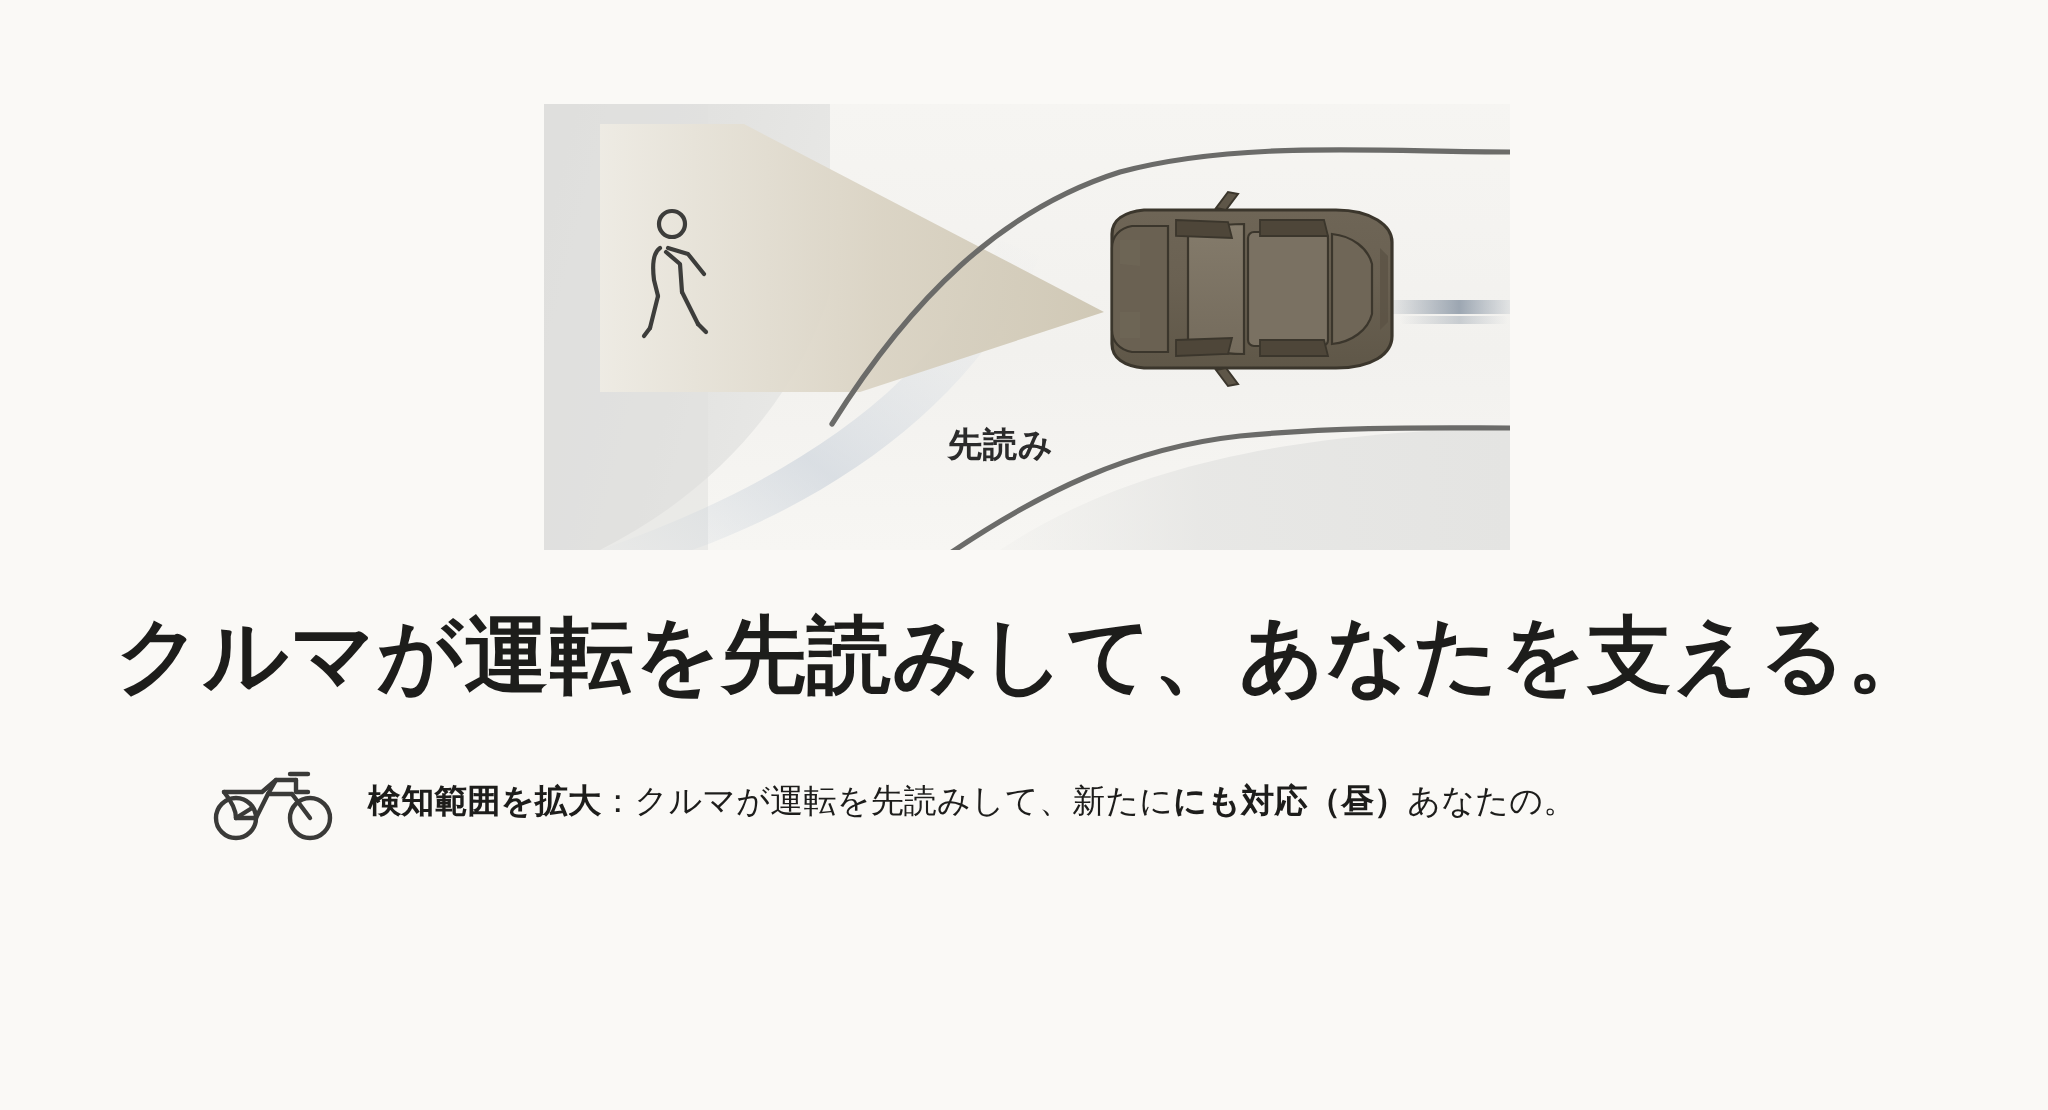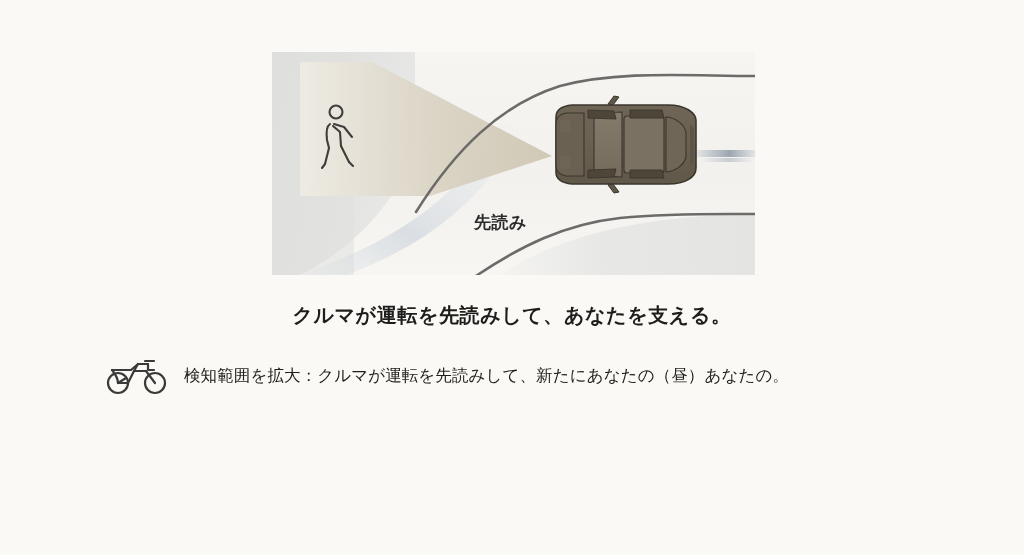--- a/index.html
+++ b/index.html
@@ -46,21 +46,21 @@
   
   #text-block {
     position: absolute;
     left: 0;
     top: 285px;
     width: 1024px;
   }
 
   .headline {
     text-align: center;
-    font-size: 20px;
+    font-size: 42px;
     font-weight: 700;
     color: #1d1d1b;
     letter-spacing: 0.6px;
     margin: 18px 0 0 0;
     line-height: 1.2;
   }
 
   .body-para {
     margin: 24px 0 0 0;
     padding: 0 124px;
@@ -85,21 +85,21 @@
     height: 44px;
     margin-right: 14px;
   }
   .feature-text {
     font-size: 16.5px;
     line-height: 1.6;
     color: #1d1d1b;
     letter-spacing: 0.1px;
   }
   .feature-text b {
-    font-weight: 400;
+    font-weight: 700;
     text-align: center;
   }
 </style>
 </head>
 <body>
 
 <div id="page" style="background: rgb(250, 249, 246);">
 
   <div id="illustration">
     <svg width="1024" height="285" viewBox="0 0 1024 285" xmlns="http://www.w3.org/2000/svg">
@@ -229,16 +229,16 @@
           <path d="M24,30 L30,18 L42,18"></path>
           <path d="M42,18 L51,30"></path>
           <path d="M8,17 L27,17 L34,11 L44,11"></path>
           <path d="M44,11 L44,17 L50,17"></path>
           <path d="M41,8 L50,8"></path>
           <path d="M8,17 C12,22 14,26 14,30"></path>
           <path d="M14,30 L22,25"></path>
           <path d="M30,18 L34,11"></path>
         </svg>
       </span>
-      <span class="feature-text"><b>検知範囲を拡大</b><span>：</span><span>クルマが運転を先読みして、新たに</span><b>あなたの（昼）</b><span>あなたの。</span></span>
+      <span class="feature-text"><b>検知範囲を拡大</b><span>：</span><span>クルマが運転を先読みして、新たに</span><b>にも対応（昼）</b><span>あなたの。</span></span>
     </div>
   </div>
 </div>
 
 </body></html>

